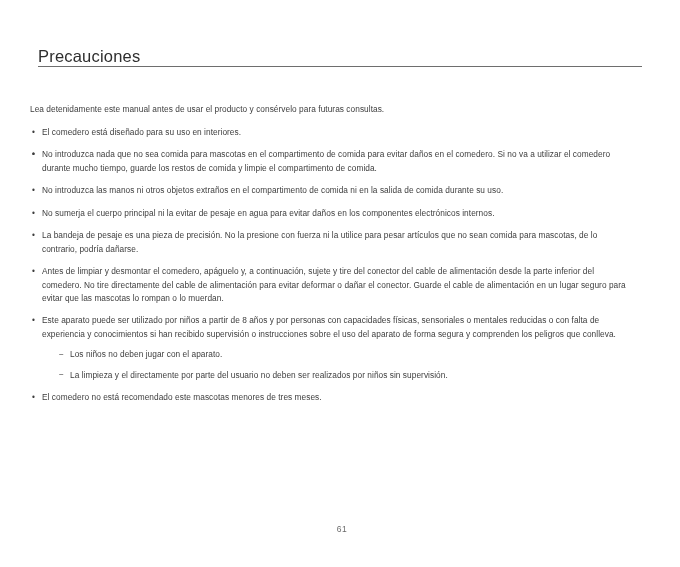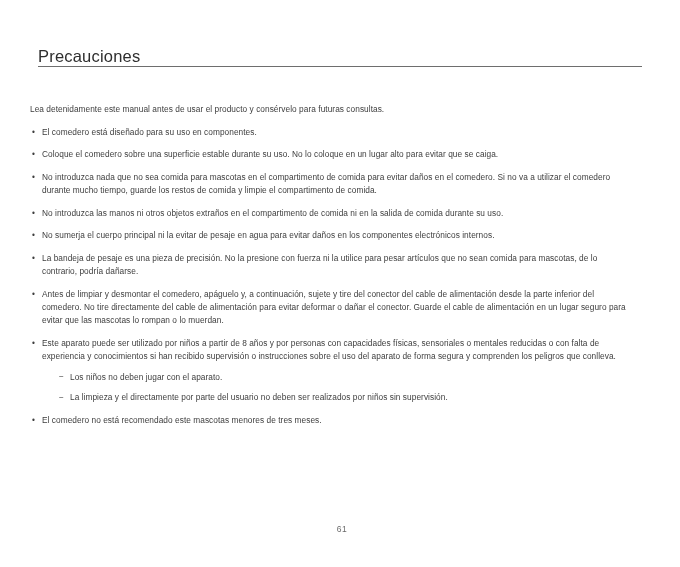--- a/index.html
+++ b/index.html
@@ -114,26 +114,25 @@
   <div class="title-rule"></div>
 
   <div class="body-block">
 
     <p class="intro">Lea detenidamente este manual antes de usar el producto y consérvelo para futuras consultas.</p>
 
     <ul class="bullets">
 
       <li>
         <span class="bullet-dot">•</span>
-        <span>El comedero está diseñado para su uso en componentes.</span>
+        <span>El comedero está diseñado para su uso en interiores.</span>
       </li>
 
       <li>
         <span class="bullet-dot">•</span>
-        <span>Coloque el comedero sobre una superficie estable durante su uso. No lo coloque en un lugar alto para evitar que se caiga.</span>
       </li>
 
       <li>
         <span class="bullet-dot">•</span>
         <span>No introduzca nada que no sea comida para mascotas en el compartimento de comida para evitar daños en el comedero. Si no va a utilizar el comedero durante mucho tiempo, guarde los restos de comida y limpie el compartimento de comida.</span>
       </li>
 
       <li>
         <span class="bullet-dot">•</span>
         <span>No introduzca las manos ni otros objetos extraños en el compartimento de comida ni en la salida de comida durante su uso.</span>

